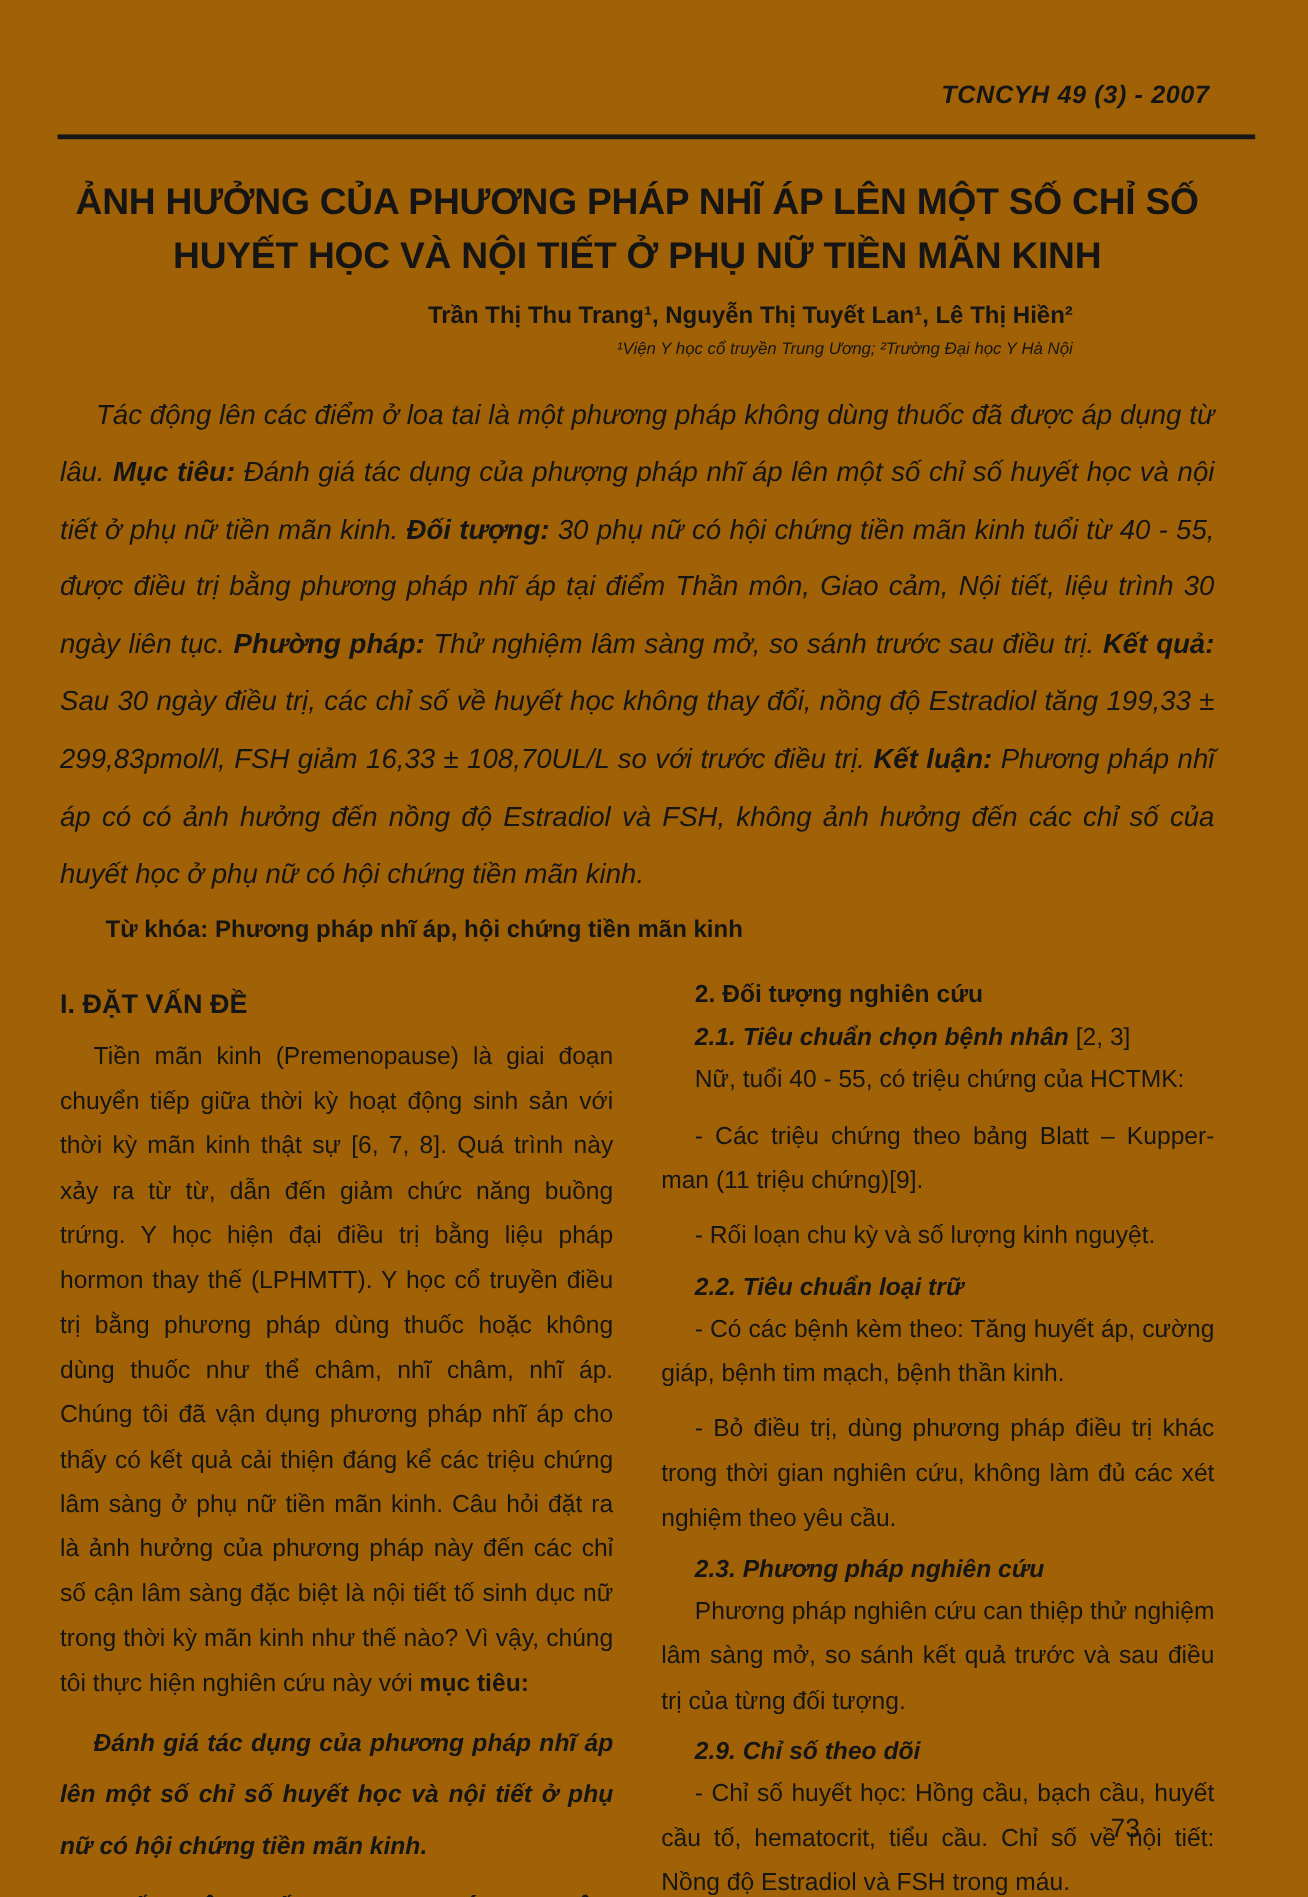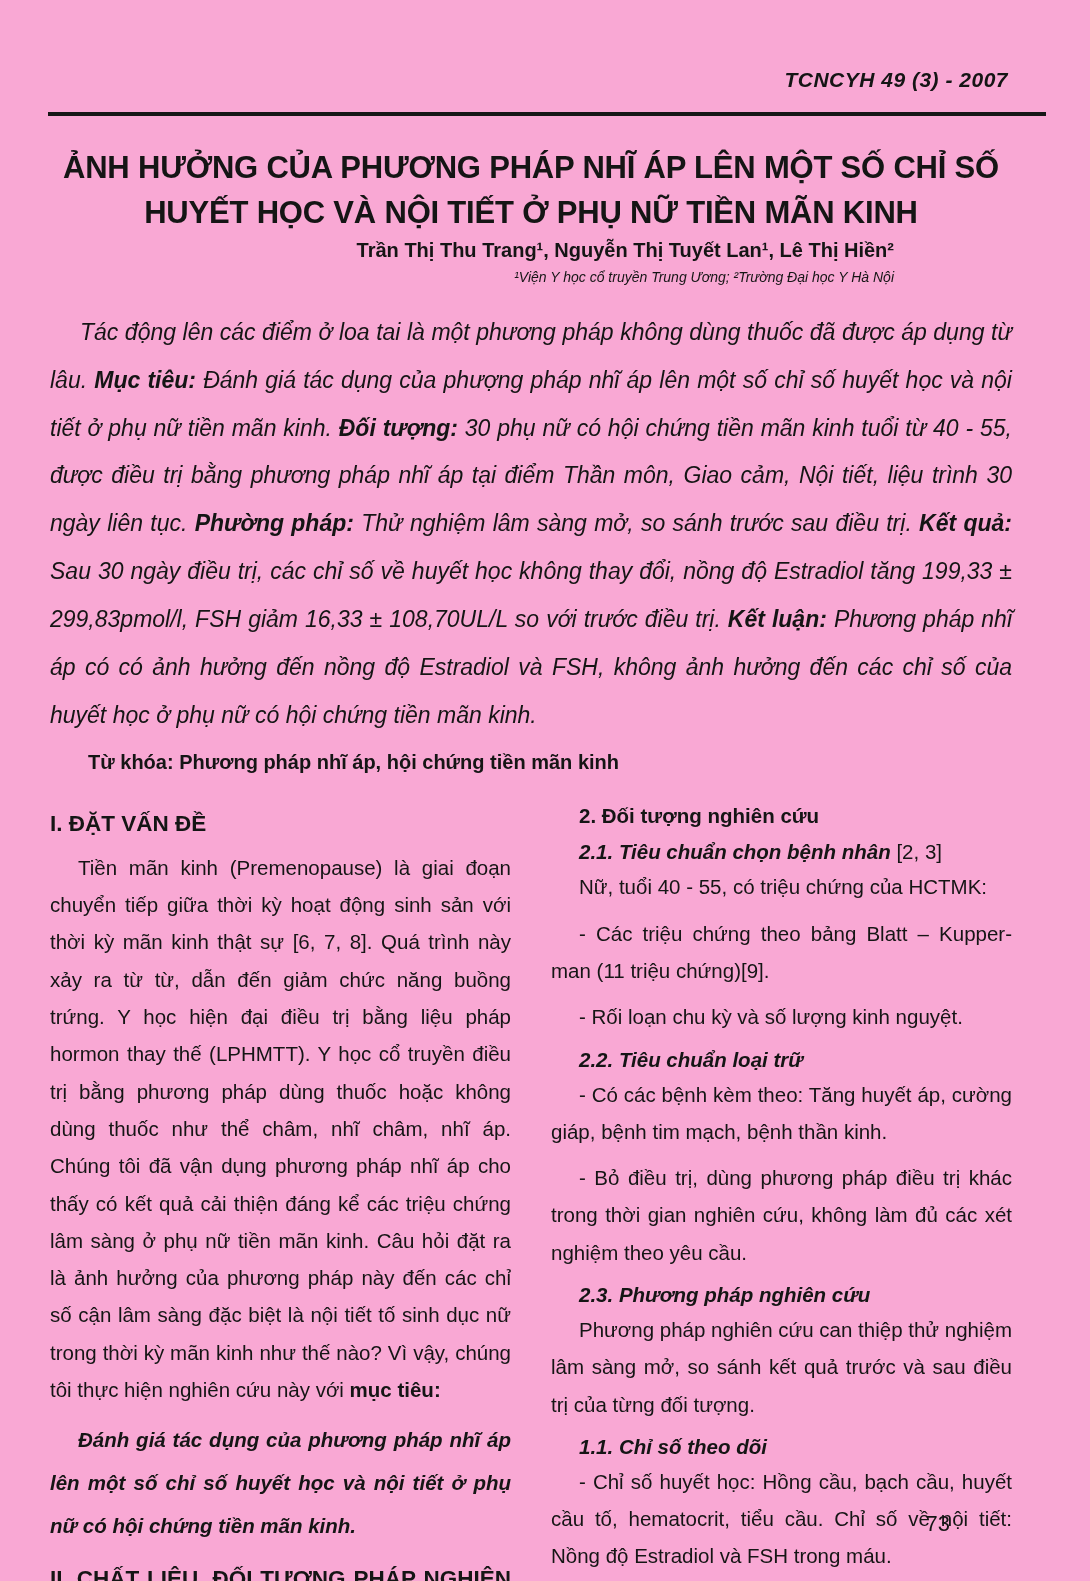--- a/index.html
+++ b/index.html
@@ -1,20 +1,20 @@
 <!DOCTYPE html>
 <html lang="vi"><head>
 <meta charset="utf-8">
 <style>
   html,body{margin:0;padding:0;background:#d8d8d4;}
   .page{
     position:relative;
     width:1090px;height:1581px;
     margin:0 auto;
-    background:#f9a8d4;
+    background:#a16207;
     color:#151515;
     font-family:"Liberation Sans","DejaVu Sans",sans-serif;
     box-sizing:border-box;
     padding:68px 78px 0 50px;
     overflow:hidden;
   }
   .journal-ref{
     text-align:right;
     font-style:italic;
     font-weight:bold;
@@ -29,21 +29,21 @@
   }
   .title{
     margin:30px 0 0 0;
     text-align:center;
     font-weight:bold;
     font-size:31px;
     line-height:1.45;
     letter-spacing:-.2px;
   }
   .authors{
-    margin-top:3px;
+    margin-top:16px;
     text-align:right;
     padding-right:118px;
   }
   .authors .names{
     font-weight:bold;
     font-size:20px;
   }
   .authors .affil{
     font-style:italic;
     font-size:14px;
@@ -167,21 +167,21 @@
       <p class="para">- Các triệu chứng theo bảng Blatt – Kupper-man (11 triệu chứng)[9].</p>
       <p class="para">- Rối loạn chu kỳ và số lượng kinh nguyệt.</p>
 
       <div class="h-sub">2.2. Tiêu chuẩn loại trữ</div>
       <p class="para">- Có các bệnh kèm theo: Tăng huyết áp, cường giáp, bệnh tim mạch, bệnh thần kinh.</p>
       <p class="para">- Bỏ điều trị, dùng phương pháp điều trị khác trong thời gian nghiên cứu, không làm đủ các xét nghiệm theo yêu cầu.</p>
 
       <div class="h-sub">2.3.  Phương pháp nghiên cứu</div>
       <p class="para">Phương pháp nghiên cứu can thiệp thử nghiệm lâm sàng mở, so sánh kết quả trước và sau điều trị của từng đối tượng.</p>
 
-      <div class="h-sub">1.1. Chỉ số theo dõi</div>
+      <div class="h-sub">2.9. Chỉ số theo dõi</div>
       <p class="para">- Chỉ số huyết học: Hồng cầu, bạch cầu, huyết cầu tố, hematocrit, tiểu cầu. Chỉ số về nội tiết: Nồng độ Estradiol và FSH trong máu.</p>
 
     </div>
 
   </div>
 
   <div class="page-number">73</div>
 
 </div>
 

